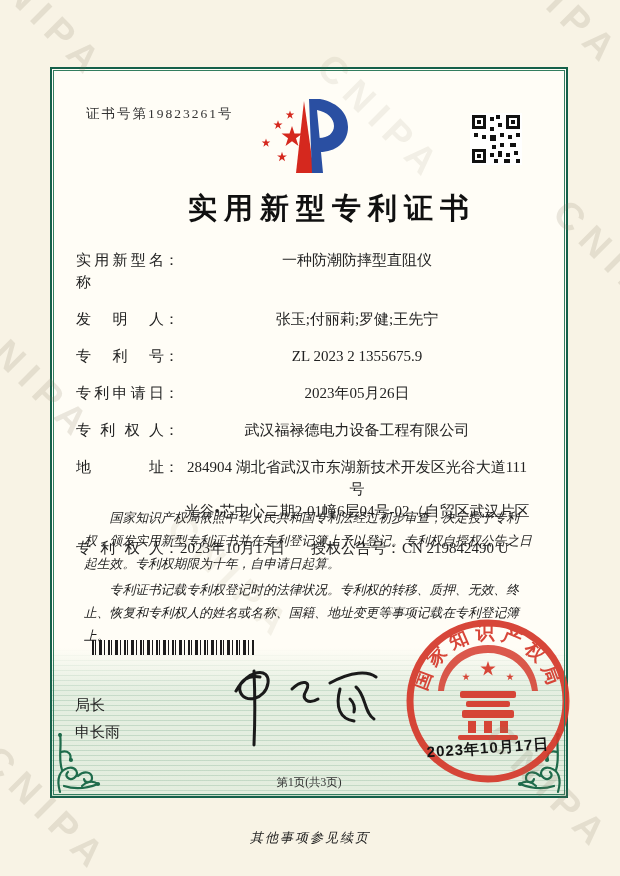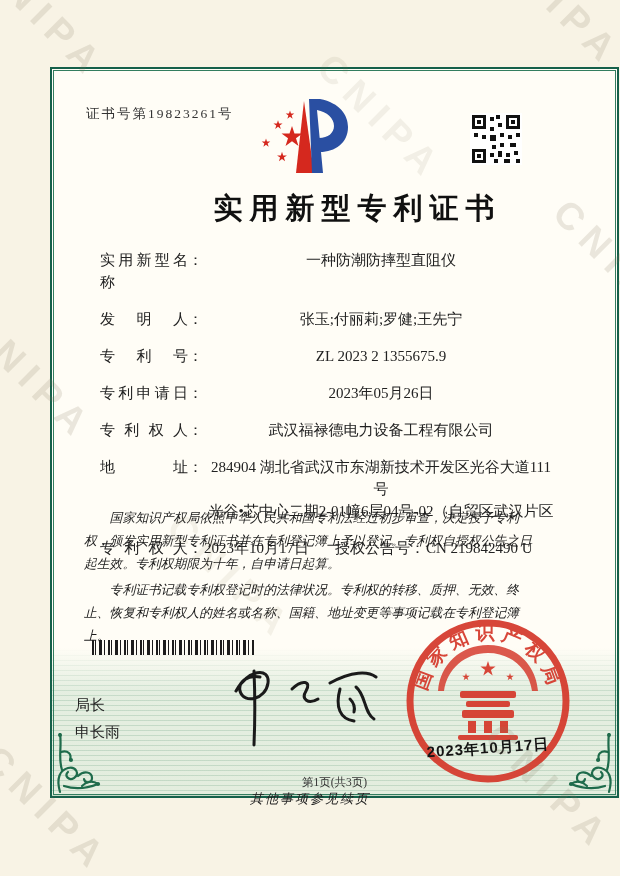--- a/index.html
+++ b/index.html
@@ -22,21 +22,21 @@
   .wm1{left:-38px; top:-6px;}
   .wm2{left:478px; top:-18px;}
   .wm3{left:536px; top:242px;}
   .wm4{left:-50px; top:356px;}
   .wm5{left:300px; top:96px; color:rgba(128,118,92,0.10);}
   .wm6{left:-34px; top:788px;}
   .wm7{left:468px; top:766px;}
   .wm8{left:150px; top:556px; color:rgba(128,118,92,0.09);}
   
   .certificate {
-    position:absolute; left:50px; top:67px; width:569px; height:731px;
+    position:absolute; left:50px; top:67px; width:518px; height:731px;
     background:#fffdf6;
     border:2px solid #15604a;
     z-index:10;
   }
   .certificate::after {
     content:""; position:absolute; inset:1px;
     border:1px solid #337d5f; pointer-events:none; z-index:31;
   }
   
   .green-band {
@@ -59,21 +59,21 @@
     font-size:13.5px; letter-spacing:2px; color:#333; z-index:5;
   }
   .logo { position:absolute; left:202px; top:24px; width:98px; height:92px; z-index:4; }
   .qr   { position:absolute; left:418px; top:44px; width:52px; height:52px; z-index:4; }
   .title {
     position:absolute; left:0; top:120px; width:100%;
     text-align:center; font-size:29px; font-weight:bold;
     letter-spacing:7px; color:#101010; z-index:5;padding-left:46px;
   }
   
-  .fields { position:absolute; left:48px; top:180px; width:458px; font-size:15px; color:#222; z-index:5; }
+  .fields { position:absolute; left:24px; top:180px; width:458px; font-size:15px; color:#222; z-index:5; }
   .field-row { display:flex; margin-bottom:15px; line-height:22px; }
   .f-label { width:88px; text-align:justify; text-align-last:justify; flex:none; }
   .f-colon { width:16px; flex:none; }
   .f-value { flex:1;text-align:center; }
   .grant-row .f-label2 { margin-left:26px; flex:none; }
   
   .paragraphs {
     position:absolute; left:32px; top:438px; width:458px;
     font-size:12.8px; line-height:1.78; font-style:italic;
     color:#1b1b1b; z-index:5;
@@ -102,21 +102,21 @@
     font-family:"Liberation Sans","DejaVu Sans",sans-serif;
     font-size:15px; font-weight:bold; color:#141414;
     transform:rotate(-4deg); letter-spacing:1px;
   }
   
   .page-number {
     position:absolute; left:0; bottom:6px; width:100%; text-align:center;
     font-size:11.5px; color:#333; z-index:5;
   }
   .footer-note {
-    position:absolute; left:0; top:790px; width:100%; text-align:center;
+    position:absolute; left:0; top:829px; width:100%; text-align:center;
     font-size:13px; font-style:italic; letter-spacing:2px; color:#222; z-index:10;
   }
 </style>
 </head>
 <body>
 
 <span class="watermark wm1">CNIPA</span>
 <span class="watermark wm2">CNIPA</span>
 <span class="watermark wm3">CNIPA</span>
 <span class="watermark wm4">CNIPA</span>

